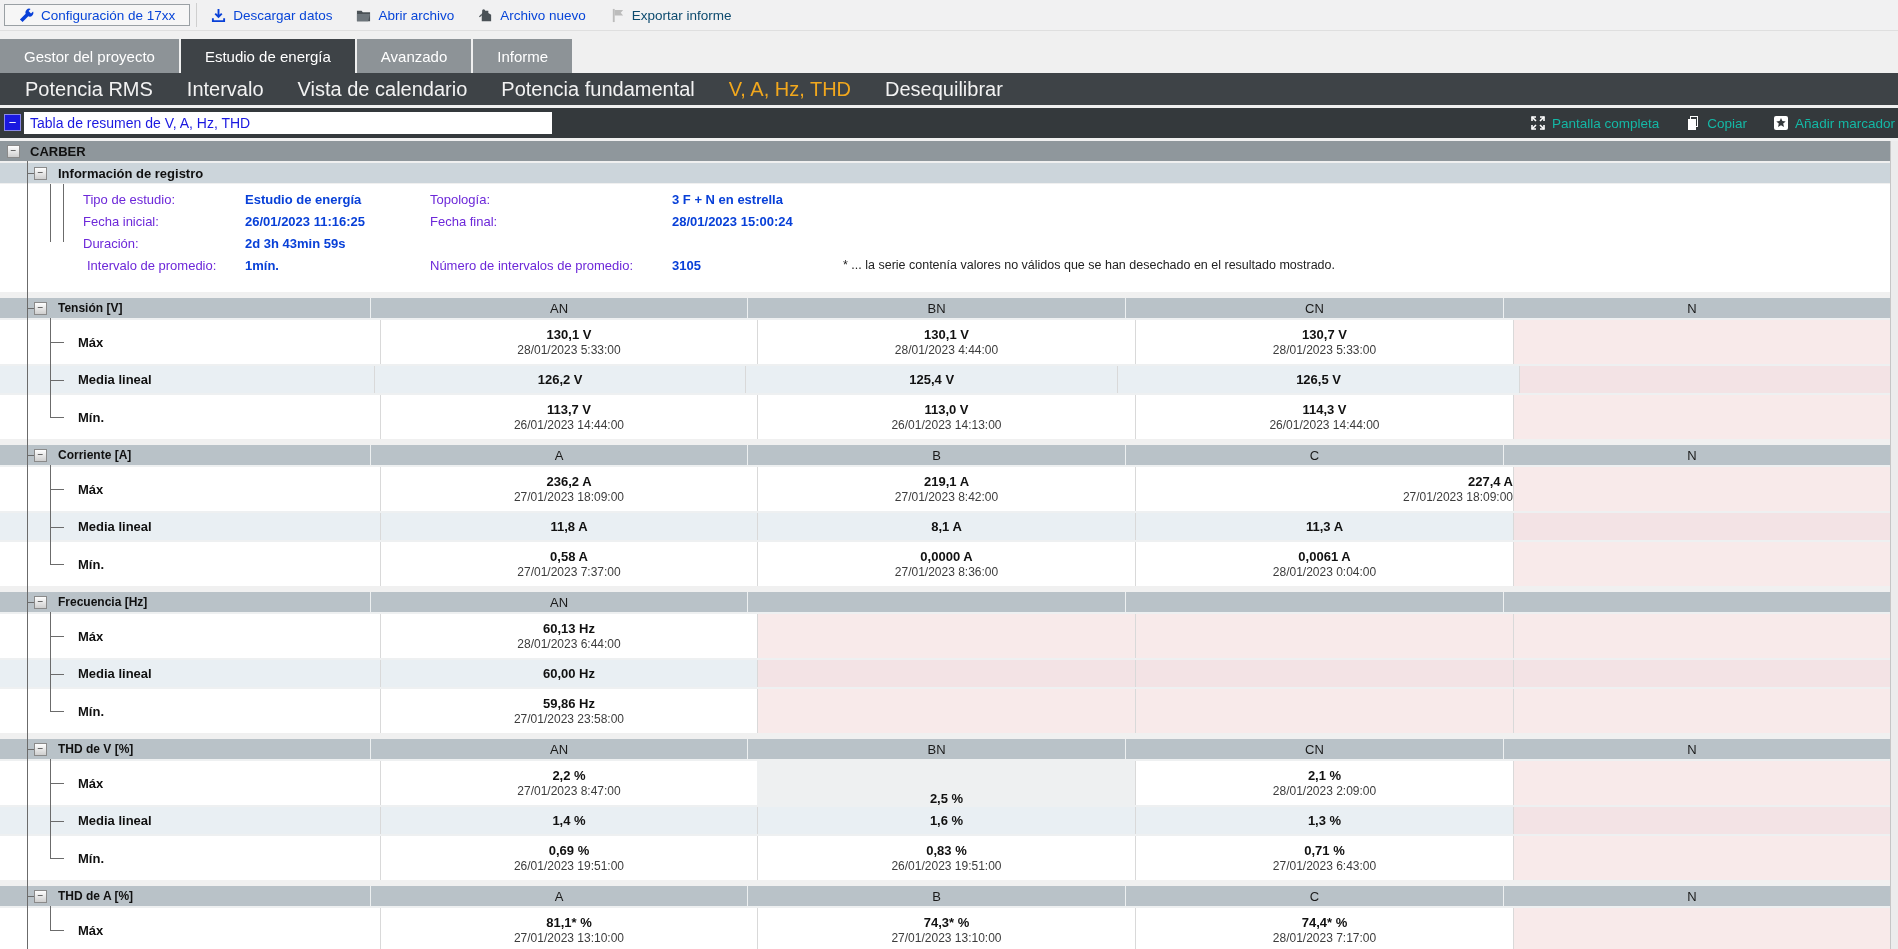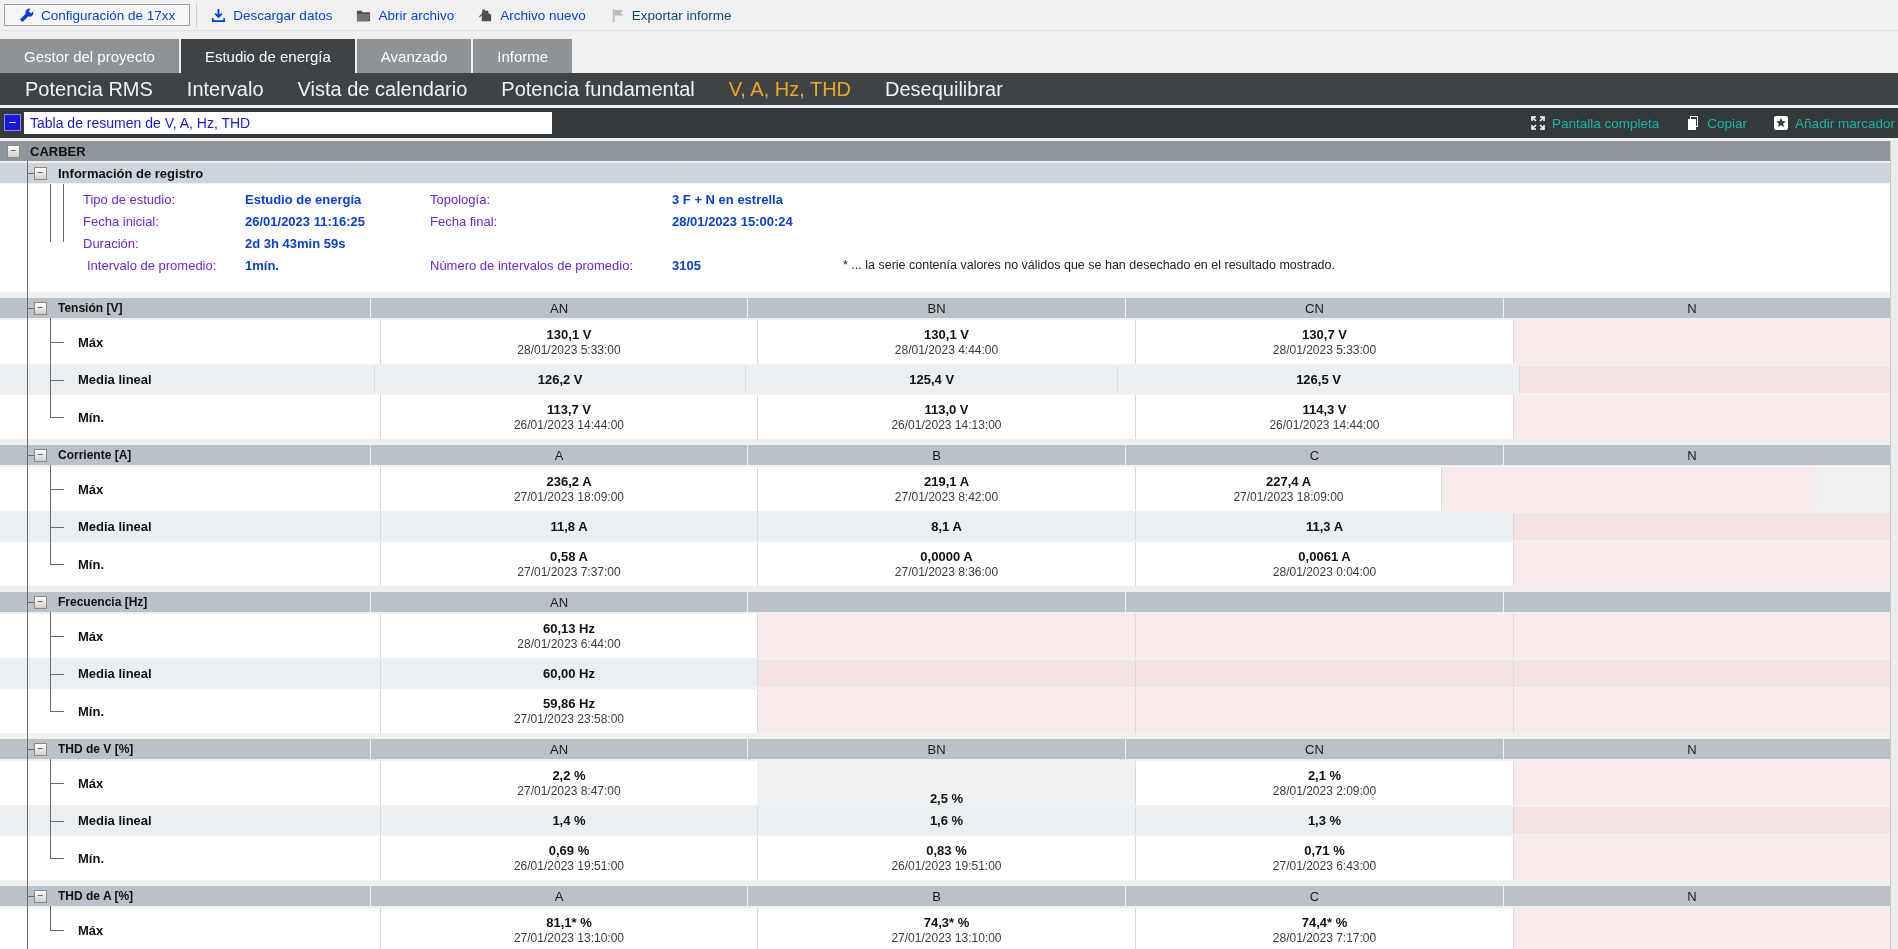--- a/index.html
+++ b/index.html
@@ -309,21 +309,21 @@
             <div class="rlabel">Máx</div>
           </div>
           <div class="cell" style="width: 377px;">
             <div class="v">236,2 A</div>
             <div class="d">27/01/2023 18:09:00</div>
           </div>
           <div class="cell" style="width: 378px;">
             <div class="v">219,1 A</div>
             <div class="d">27/01/2023 8:42:00</div>
           </div>
-          <div class="cell" style="width: 306px;">
+          <div class="cell" style="width: 378px; align-items: flex-end;">
             <div class="v">227,4 A</div>
             <div class="d">27/01/2023 18:09:00</div>
           </div>
           <div class="cell pink" style="width: 377px;"></div>
         </div>
         <div class="trow media" style="height: 27px;">
           <div class="cell-label" style="width: 380px;">
             <div class="tick"></div>
             <div class="rlabel">Media lineal</div>
           </div>

